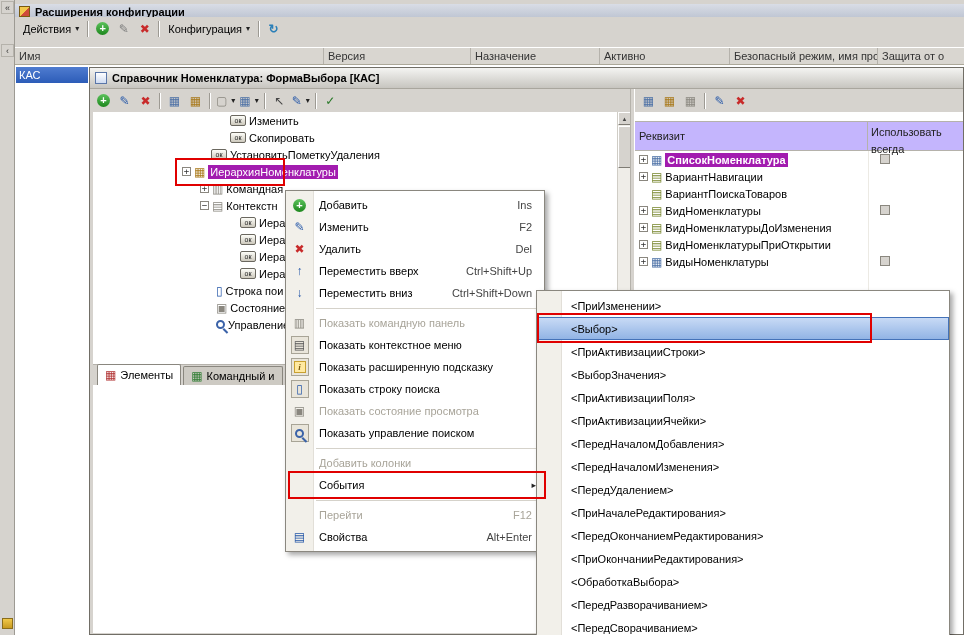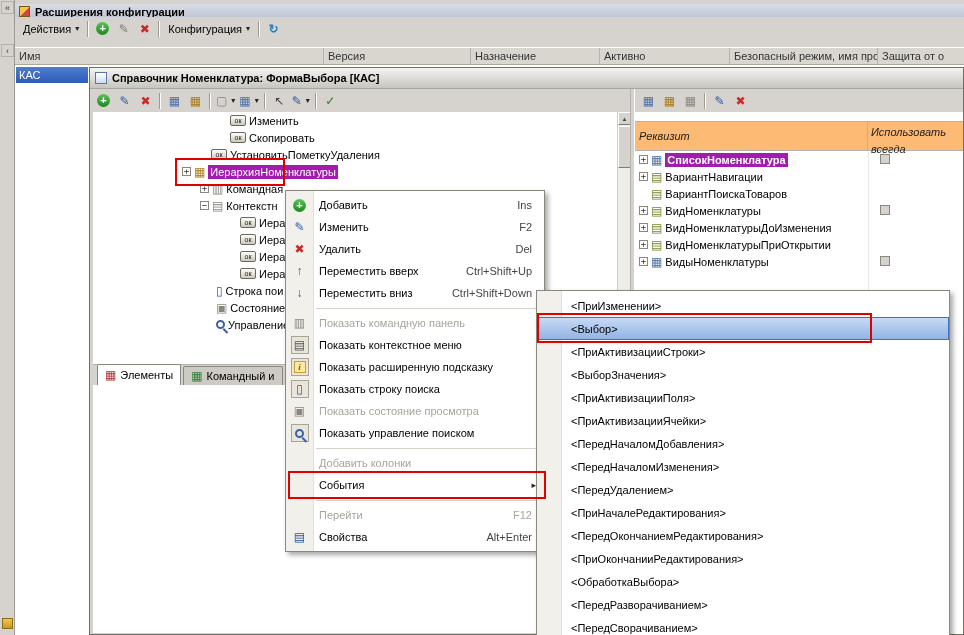--- a/index.html
+++ b/index.html
@@ -70,22 +70,22 @@
   
   .tabsrow{position:absolute;left:3px;top:296px;width:537px;height:21px;background:#d6d3ce;
       display:flex;align-items:flex-end;gap:2px;padding-left:4px;border-top:1px solid #b5b2ab;}
   .tab{height:19px;display:flex;align-items:center;gap:4px;padding:0 7px;background:#cdcac3;
       border:1px solid #8a877f;border-bottom:none;border-radius:2px 2px 0 0;white-space:nowrap;}
   .tab.active{background:#fff;height:21px;}
   .preview{position:absolute;left:3px;top:317px;width:537px;height:248px;background:#fff;}
 
   
   .abody{position:absolute;left:545px;top:44px;width:328px;height:522px;background:#fff;}
-  .ahead{position:absolute;left:0;top:9px;width:328px;height:30px;background:#fdba74;
-      border-top:1px solid #b5b2ab;border-bottom:1px solid #b5b2ab;display:flex;color:#222;font-style:italic;}
+  .ahead{position:absolute;left:0;top:9px;width:328px;height:30px;background:#c4b5fd;
+      border-top:1px solid #b5b2ab;border-bottom:1px solid #b5b2ab;display:flex;color:#222;}
   .ahc1{width:233px;border-right:1px solid #b5b2ab;display:flex;align-items:center;padding-left:4px;}
   .ahc2{flex:1;line-height:17px;padding:2px 3px;}
   .colline{position:absolute;left:233px;top:39px;bottom:0;width:1px;background:#eceae4;}
   .arows{position:absolute;left:0;top:39px;width:328px;}
   .arow{position:relative;display:flex;align-items:center;height:17px;gap:3px;padding-left:4px;white-space:nowrap;}
   .chk{position:absolute;left:245px;top:3px;width:10px;height:10px;border:1px solid #8a877f;background:#d6d3ce;}
 
   
   .menu{position:absolute;left:285px;top:190px;width:260px;background:#fff;border:1px solid #8a877f;
       box-shadow:3px 3px 5px rgba(0,0,0,.35);z-index:20;padding:3px 0;}

